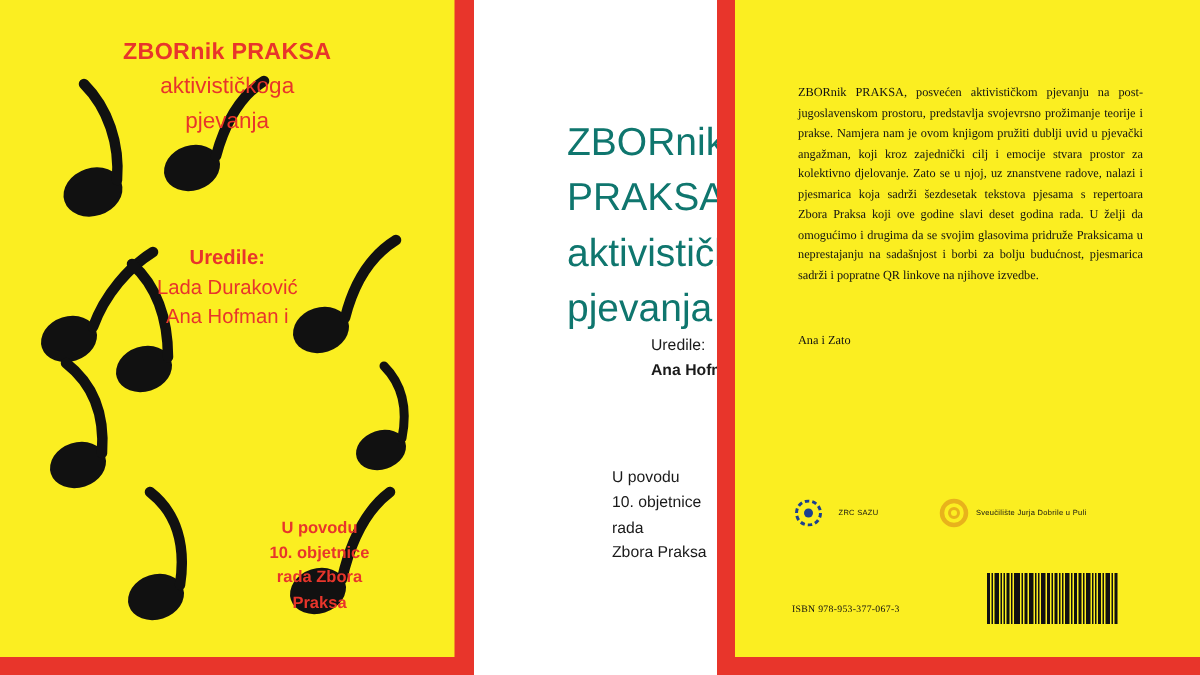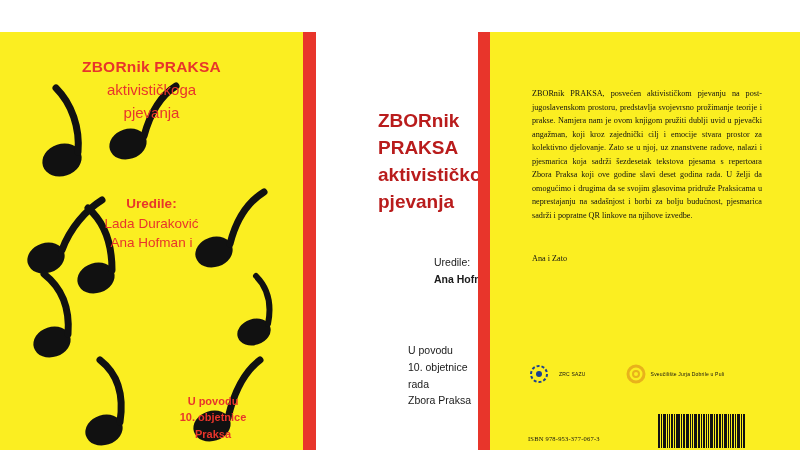--- a/index.html
+++ b/index.html
@@ -11,21 +11,20 @@
     width: 800px;
     height: 450px;
     overflow: hidden;
     font-family: "Liberation Sans", sans-serif;
   }
   .page {
     position: relative;
     width: 800px;
     height: 326px;
     background: #ffffff;
-    margin-top: 32px;
   }
 
   
   .cover-left {
     position: absolute;
     left: 0;
     top: 0;
     width: 316px;
     height: 450px;
     background: #ffffff;
@@ -120,23 +119,23 @@
     top: 0;
     width: 150px;
     height: 450px;
     background: #ffffff;
   }
   .tp-title {
     position: absolute;
     left: 48px;
     top: 76px;
     width: 160px;
-    color: #b91c1c;
-    font-size: 19px;
-    font-weight: bold;
+    color: #0f766e;
+    font-size: 26px;
+    font-weight: normal;
     line-height: 1.42;
   }
   .tp-editors {
     position: absolute;
     left: 0px;
     top: 222px;
     width: 300px;
     text-align: left;
     padding-left: 104px;
     box-sizing: border-box;
@@ -288,20 +287,21 @@
 
       <div class="cover-editors">
         <div class="lbl">Uredile:</div>
         <div class="names">Lada Duraković</div>
         <div class="names">Ana Hofman i</div>
       </div>
 
       <div class="cover-occasion">
         <div>U povodu</div>
         <div>10. objetnice</div>
+        <div>rada Zbora</div>
         <div>Praksa</div>
       </div>
 
     </div>
   </div>
 
   <div class="spine"></div>
   <div class="title-page">
     <div class="tp-title">
       <div>ZBORnik</div>

